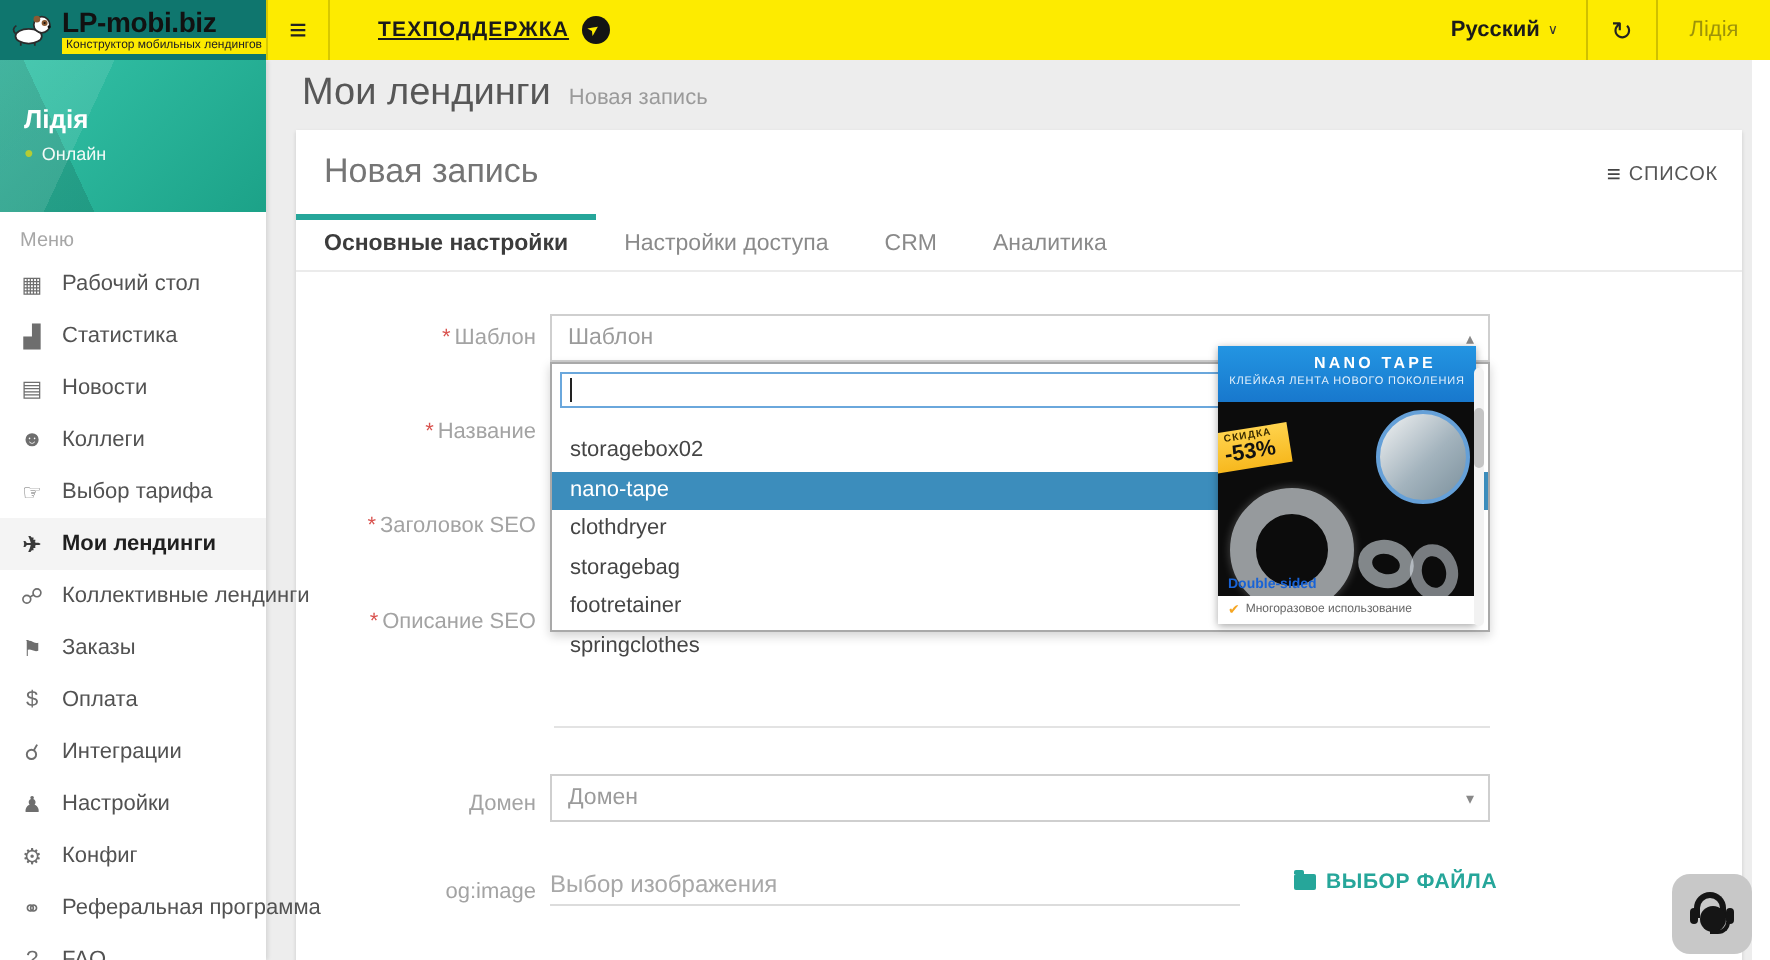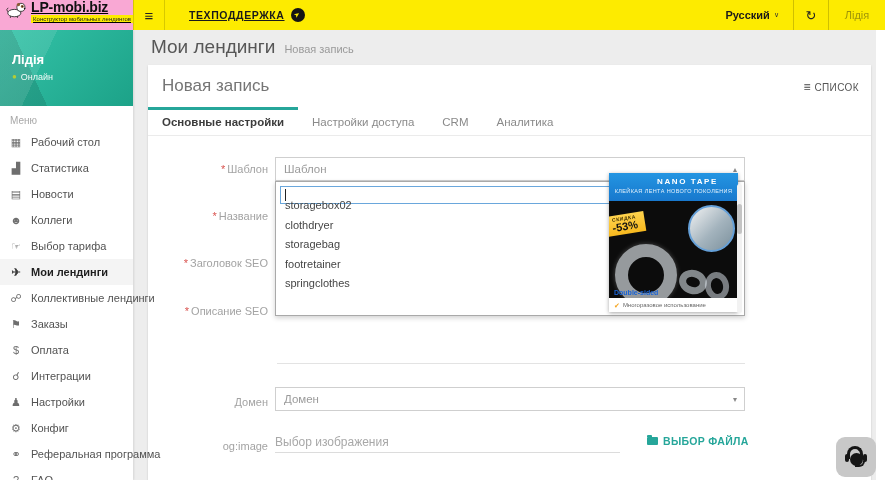--- a/index.html
+++ b/index.html
@@ -1,21 +1,21 @@
 <!DOCTYPE html>
 <html><head>
 <meta charset="utf-8">
 <style>
   * { margin:0; padding:0; box-sizing:border-box; }
   html,body { width:885px; height:480px; overflow:hidden; }
   body { font-family:"Liberation Sans", sans-serif; background:#ededed; position:relative; }
 
   
   .header { position:absolute; left:0; top:0; width:885px; height:30px; background:#fdeb00; display:flex; align-items:stretch; z-index:20; }
-  .logo { width:133px; background:#f9a8d4; display:flex; padding-left:6px; gap:4px;text-decoration:underline; }
+  .logo { width:133px; background:#0f766e; display:flex; align-items:center; padding-left:6px; gap:4px; }
   .logo-text { display:flex; flex-direction:column; line-height:1; }
   .logo-title { font-size:14px; font-weight:bold; color:#111; letter-spacing:-0.2px; }
   .logo-tagline { font-size:6px; color:#222; background:#fdeb00; padding:1px 2px; margin-top:1px; white-space:nowrap; }
   .hamburger { width:32px; display:flex; align-items:center; justify-content:center; border-left:1px solid rgba(0,0,0,.15); border-right:1px solid rgba(0,0,0,.15); font-size:15px; color:#222; cursor:pointer; }
   .support { display:flex; align-items:center; gap:6px; padding:0 16px; margin-left:8px; cursor:pointer; }
   .support-label { font-size:10.5px; font-weight:bold; color:#1a1a1a; letter-spacing:.6px;text-decoration:underline; }
   .tg-circle { width:14px; height:14px; border-radius:50%; background:#141414; display:flex; align-items:center; justify-content:center; }
   .tg-plane { color:#fdeb00; font-size:7px; transform:rotate(-35deg); margin-left:-1px; }
   .h-spacer { flex:1; }
   .lang { display:flex; align-items:center; gap:4px; padding:0 14px; cursor:pointer; }
@@ -59,21 +59,21 @@
   
   .f-label { position:absolute; left:0; width:120px; text-align:right; font-size:11px; color:#a3a3a3; }
   .f-star { color:#d9534f; margin-right:2px; }
   .sel-box { position:absolute; left:127px; width:470px; height:24px; background:#fff; border:1px solid #cfcfcf; display:flex; align-items:center; cursor:pointer; }
   .sel-ph { font-size:11.5px; color:#9b9b9b; padding-left:8px; flex:1; }
   .sel-caret { font-size:8px; color:#888; padding-right:7px; }
 
   .dropdown { position:absolute; left:127px; top:116px; width:470px; height:135px; background:#fff; border:1px solid #a9a9a9; box-shadow:0 2px 5px rgba(0,0,0,.18); z-index:5; }
   .dd-search { position:absolute; left:4px; top:4px; width:456px; height:18px; border:1px solid #6aa7dc; background:#fff; }
   .dd-caret-line { position:absolute; left:4px; top:2px; width:1px; height:12px; background:#222; }
-  .dd-options { position:absolute; left:0; right:0; top:14px; }
+  .dd-options { position:absolute; left:0; right:0; top:34px; }
   .dd-option { height:19.5px; line-height:19.5px; padding-left:9px; font-size:11px; color:#454545; cursor:pointer; }
   .dd-option.hl { background:#3c8dbc; color:#fff; }
   .dd-scroll { position:absolute; right:2px; top:2px; bottom:2px; width:5px; background:#f2f2f2; border-radius:3px; z-index:8; }
   .dd-thumb { position:absolute; top:20px; width:5px; height:30px; background:#c4c4c4; border-radius:3px; cursor:pointer; }
 
   
   .preview { position:absolute; left:333px; top:-9px; width:129px; height:139px; z-index:6; box-shadow:0 1px 4px rgba(0,0,0,.35); }
   .pv-head { height:28px; background:linear-gradient(#2395e2,#1878cd); text-align:center; padding-top:4px; }
   .pv-title { font-size:8px; font-weight:bold; color:#fff; letter-spacing:1.6px;margin-left:28px; }
   .pv-sub { font-size:5.5px; color:#e4f0fb; margin-top:2px; letter-spacing:.4px; }
@@ -262,20 +262,21 @@
     <span class="sel-ph">Шаблон</span>
     <span class="sel-caret">▴</span>
   </div>
 
   <div class="dropdown">
     <div class="dd-search">
       <span class="dd-caret-line"></span>
     </div>
     <div class="dd-options">
       <div class="dd-option">storagebox02</div>
+      <div class="dd-option hl">nano-tape</div>
       <div class="dd-option">clothdryer</div>
       <div class="dd-option">storagebag</div>
       <div class="dd-option">footretainer</div>
       <div class="dd-option">springclothes</div>
     </div>
 
     <div class="preview">
       <div class="pv-head">
         <div class="pv-title">NANO TAPE</div>
         <div class="pv-sub">КЛЕЙКАЯ ЛЕНТА НОВОГО ПОКОЛЕНИЯ</div>

